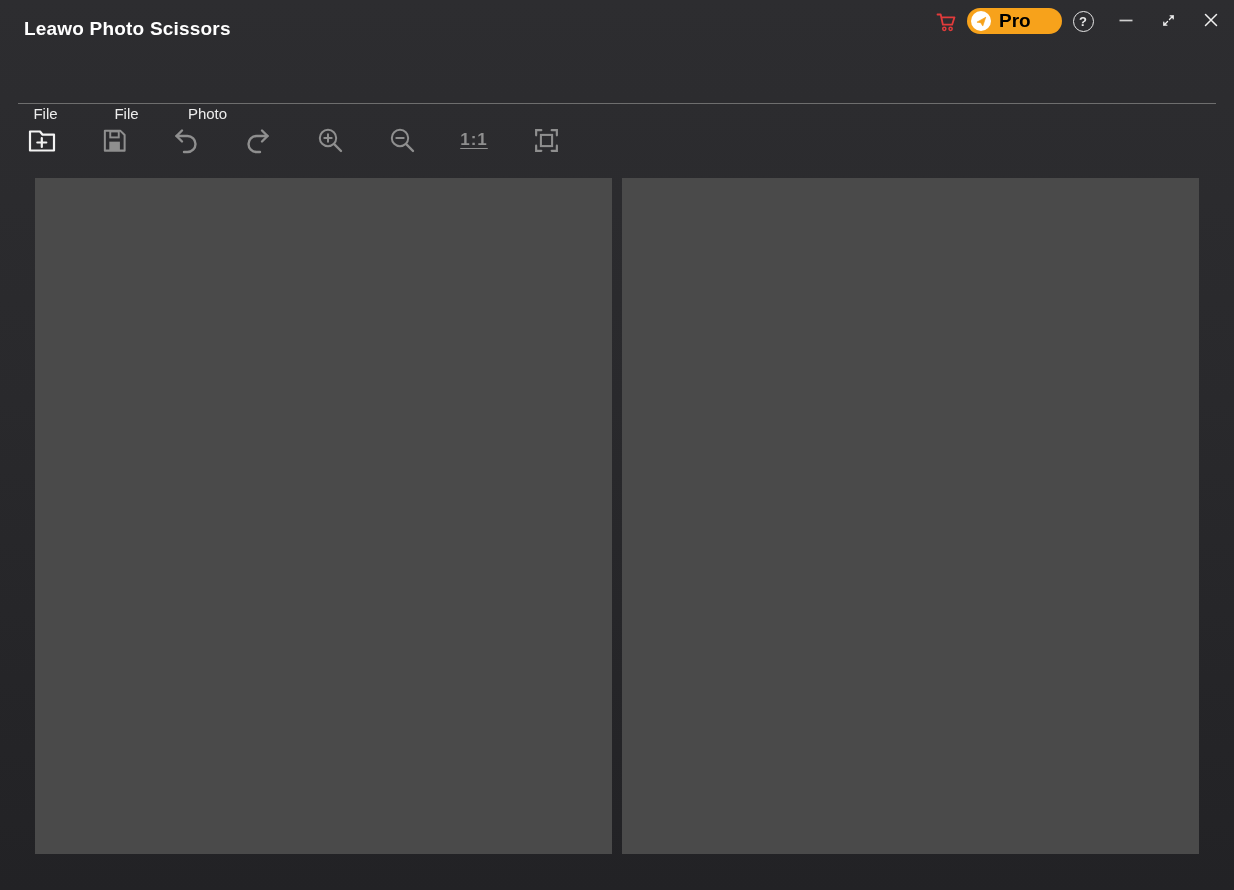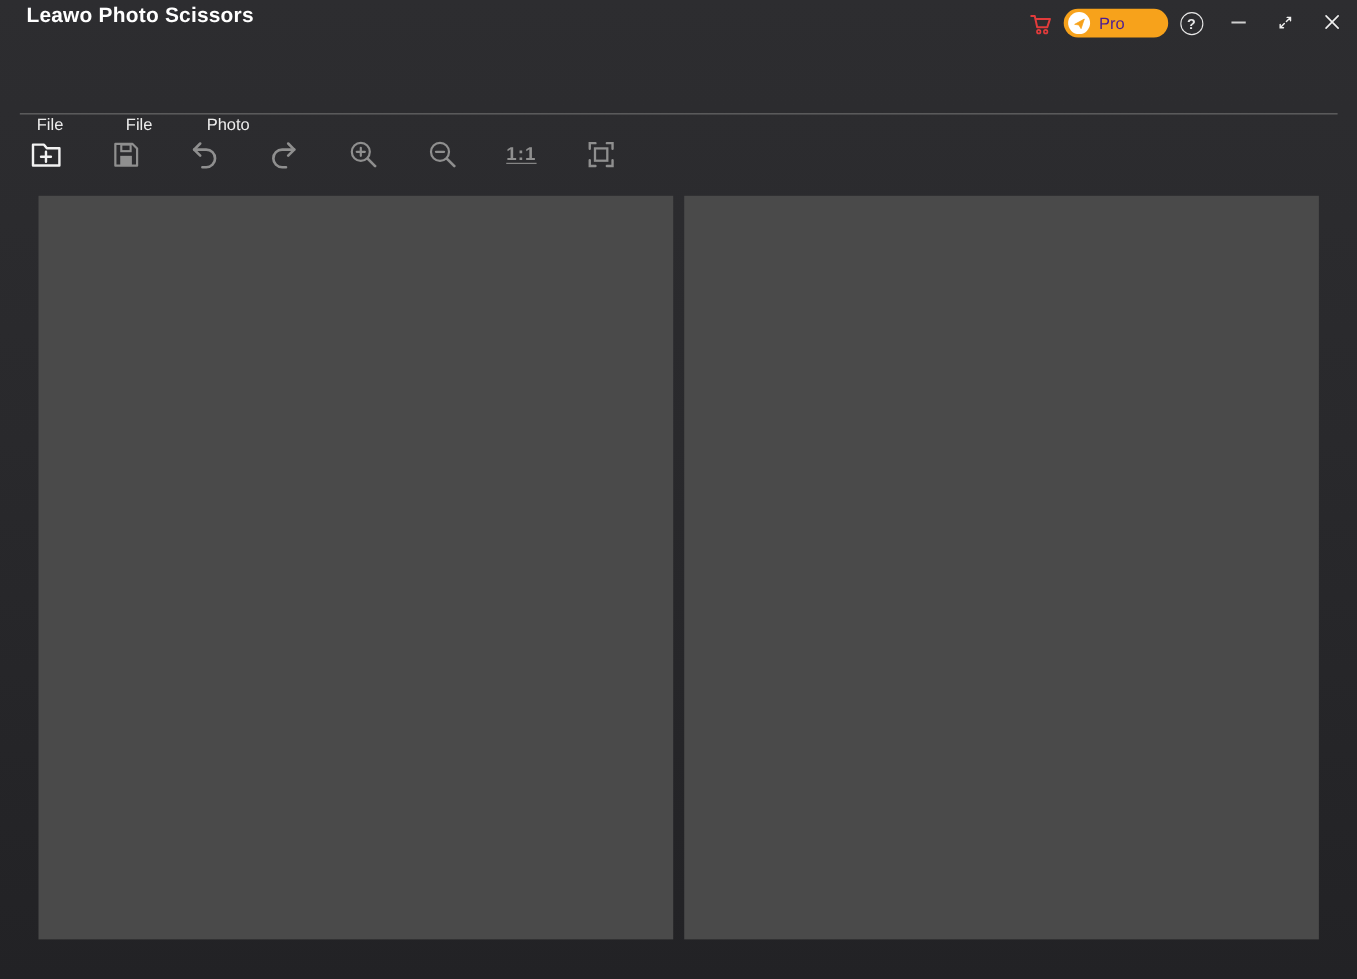--- a/index.html
+++ b/index.html
@@ -7,35 +7,35 @@
   body {
     font-family:"Liberation Sans", sans-serif;
     background:linear-gradient(180deg,#2d2d30 0%, #29292c 45%, #222225 100%);
     position:relative;
     color:#ececec;
   }
 
   
   .titlebar { position:absolute; top:0; left:0; width:100%; height:44px; }
   .app-title {
-    position:absolute; left:24px; top:4px;
+    position:absolute; left:24px; top:18px;
     font-size:19px; font-weight:bold; color:#ffffff; letter-spacing:0.2px;
   }
   .tb-btn { position:absolute; display:flex; align-items:center; justify-content:center; cursor:pointer; }
   .cart-btn   { left:932px; top:8px;  width:28px; height:28px; }
   .pro-pill {
     position:absolute; left:967px; top:8px; height:26px; min-width:95px;
     background:#F7A21B; border-radius:13px;
     display:flex; align-items:center; padding:0 14px 0 4px; cursor:pointer;
   }
   .pro-circle {
     width:20px; height:20px; border-radius:50%; background:#ffffff;
     display:flex; align-items:center; justify-content:center; margin-right:8px;
   }
-  .pro-label { color:#4c1d95; font-weight:normal; font-size:15px; }
+  .pro-label { color:#000000; font-weight:bold; font-size:19px; }
   .help-btn   { left:1070px; top:8px; width:26px; height:26px; }
   .help-circle {
     width:21px; height:21px; border-radius:50%;
     border:1.7px solid #e8e8e8; color:#e8e8e8;
     display:flex; align-items:center; justify-content:center;
     font-size:13px; font-weight:bold;
   }
   .min-btn    { left:1113px; top:7px; width:26px; height:26px; }
   .max-btn    { left:1155px; top:7px; width:26px; height:26px; }
   .close-btn  { left:1198px; top:7px; width:26px; height:26px; }

